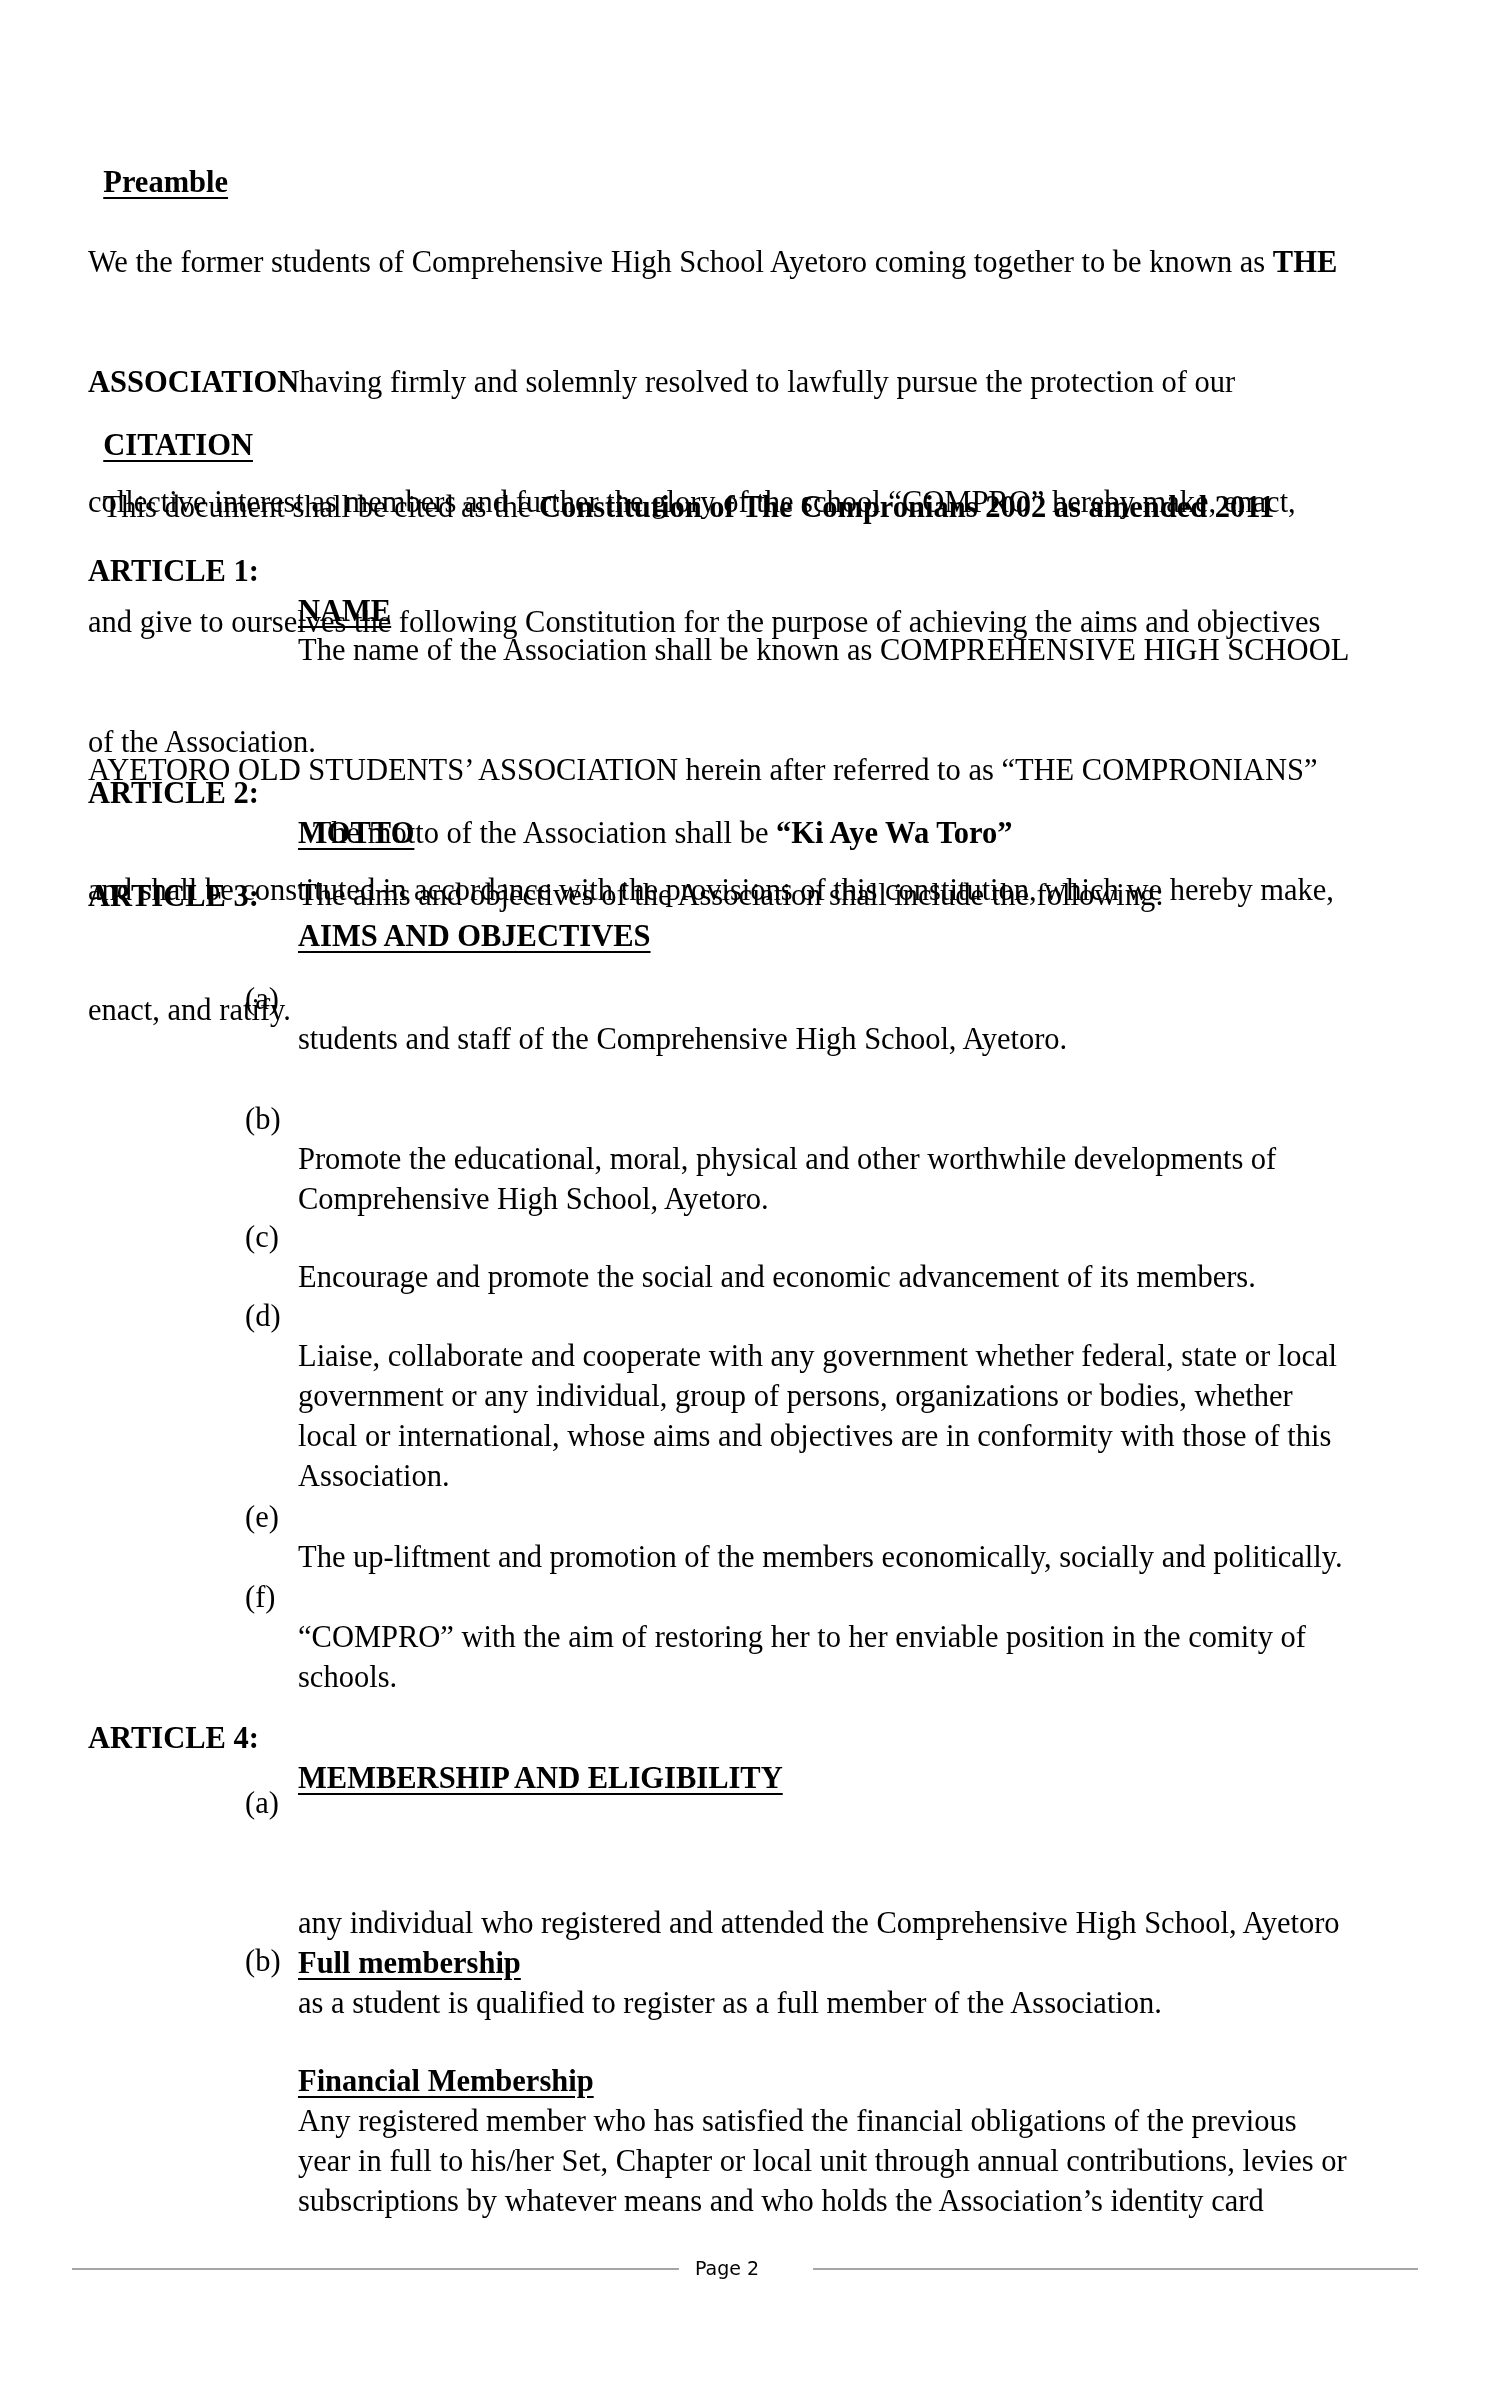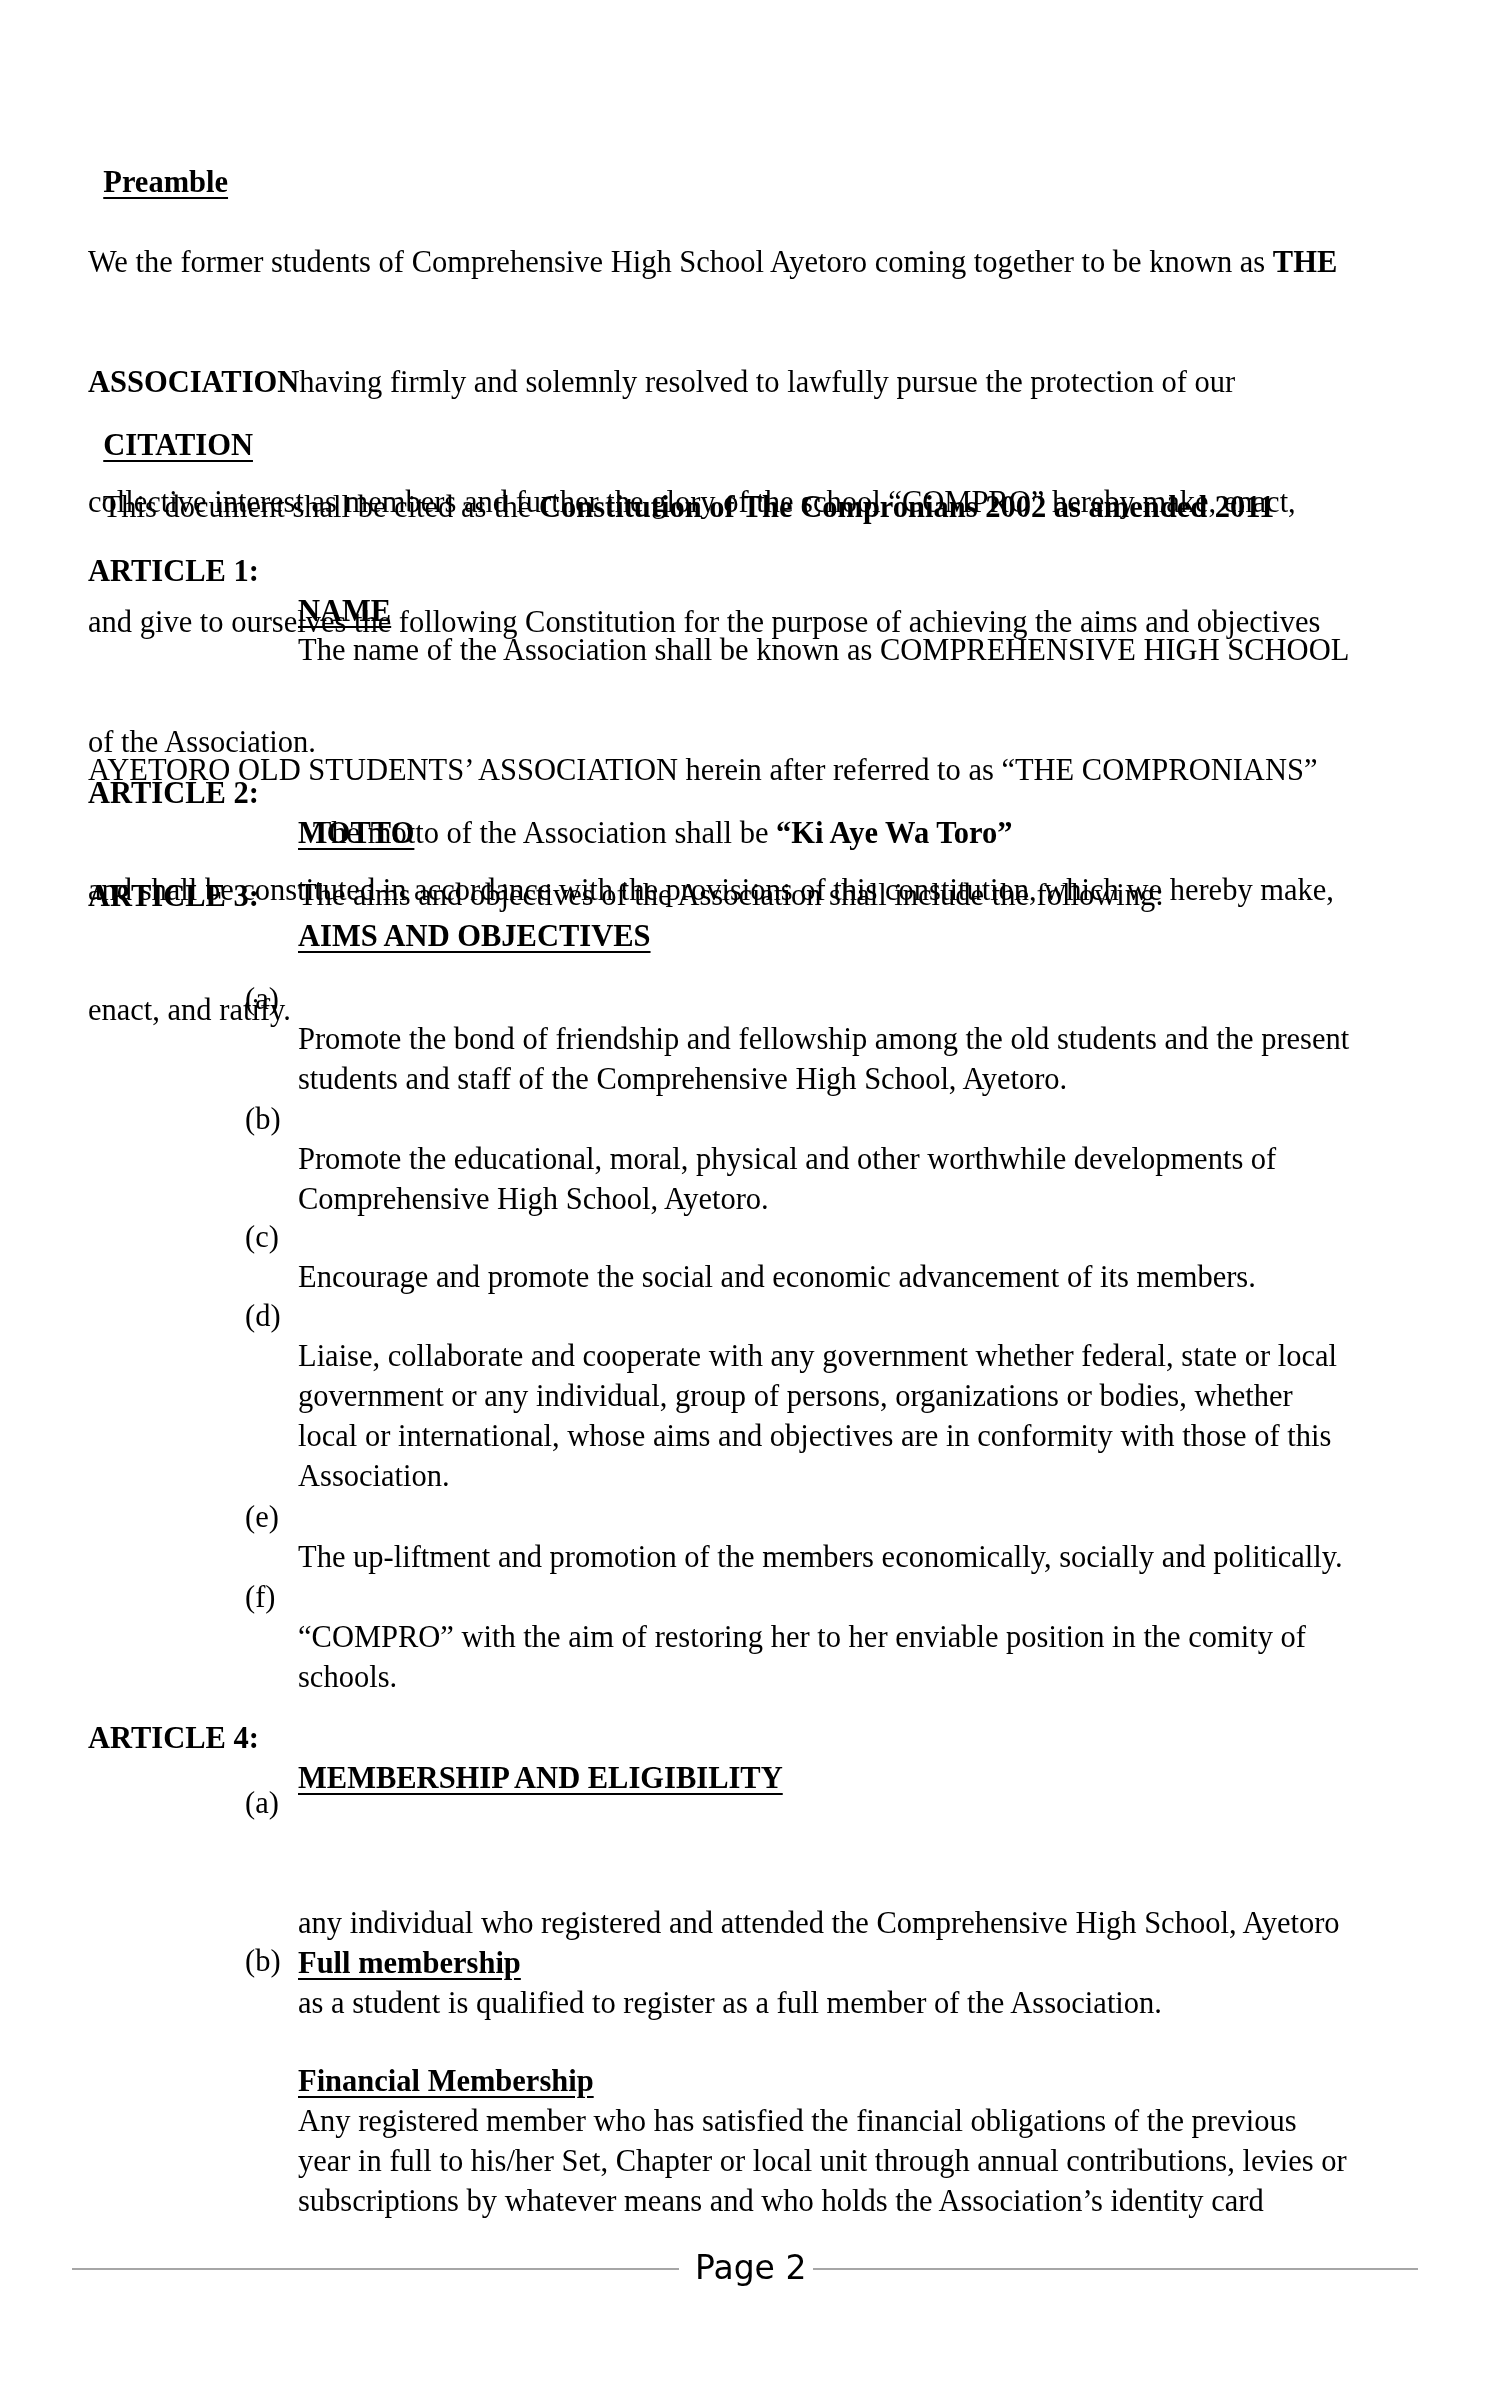--- a/index.html
+++ b/index.html
@@ -10,21 +10,21 @@
   .ml { padding-left:88px; }
   .col2 { padding-left:298px; }
   b, .b { font-weight:bold; }
   .u { text-decoration:underline; text-decoration-thickness:2.3px; text-underline-offset:4.6px;margin-top:48px; }
   .art-label { position:absolute; left:88px; font-weight:bold; }
   .art-title { position:absolute; left:298px; font-weight:bold; text-decoration:underline; text-decoration-thickness:2.3px; text-underline-offset:4.6px; }
   .marker { position:absolute; left:245px; }
   .itemtext { position:absolute; left:298px; }
   .footer { position:absolute; top:2248px; left:0; width:1513px; height:46px; }
   .footer .rule { position:absolute; top:20px; height:2.3px; background:#a6a6a6; }
-  .footer .pg { position:absolute; left:695px; top:0; font-family:"DejaVu Sans", "Liberation Sans", sans-serif; font-size:33px; line-height:40px; color:#000; }
+  .footer .pg { position:absolute; left:695px; top:0; font-family:"DejaVu Sans", "Liberation Sans", sans-serif; font-size:19px; line-height:40px; color:#000; }
 </style>
 </head>
 <body>
 
 <div class="blk ml" style="top:122px">
   <span class="b u">Preamble</span>
 </div>
 <div class="blk ml" style="top:162px">
   <span class="line"><span>We the former students of Comprehensive High School Ayetoro coming together to be known as </span><b>THE</b></span>
   <span class="line"><b>ASSOCIATION</b><span>having firmly and solemnly resolved to lawfully pursue the protection of our</span></span>
@@ -60,21 +60,21 @@
 </div>
 
 <div class="blk" style="top:836px;height:40px">
   <span class="art-label">ARTICLE 3:</span>
   <span class="art-title">AIMS AND OBJECTIVES</span>
 </div>
 <div class="blk col2" style="top:875px">The aims and objectives of the Association shall include the following:</div>
 
 <div class="blk" style="top:939px;height:80px">
   <span class="marker">(a)</span>
-  <span class="itemtext"><span class="line">Promote the bond of friendship and fellowship among the old students and the present</span><span class="line">students and staff of the Comprehensive High School, Ayetoro.</span></span>
+  <span class="itemtext"><span class="line">students and staff of the Comprehensive High School, Ayetoro.</span></span>
 </div>
 <div class="blk" style="top:1059px;height:80px">
   <span class="marker">(b)</span>
   <span class="itemtext"><span class="line">Promote the educational, moral, physical and other worthwhile developments of</span><span class="line">Comprehensive High School, Ayetoro.</span></span>
 </div>
 <div class="blk" style="top:1177px;height:40px">
   <span class="marker">(c)</span>
   <span class="itemtext"><span class="line">Encourage and promote the social and economic advancement of its members.</span></span>
 </div>
 <div class="blk" style="top:1256px;height:160px">

